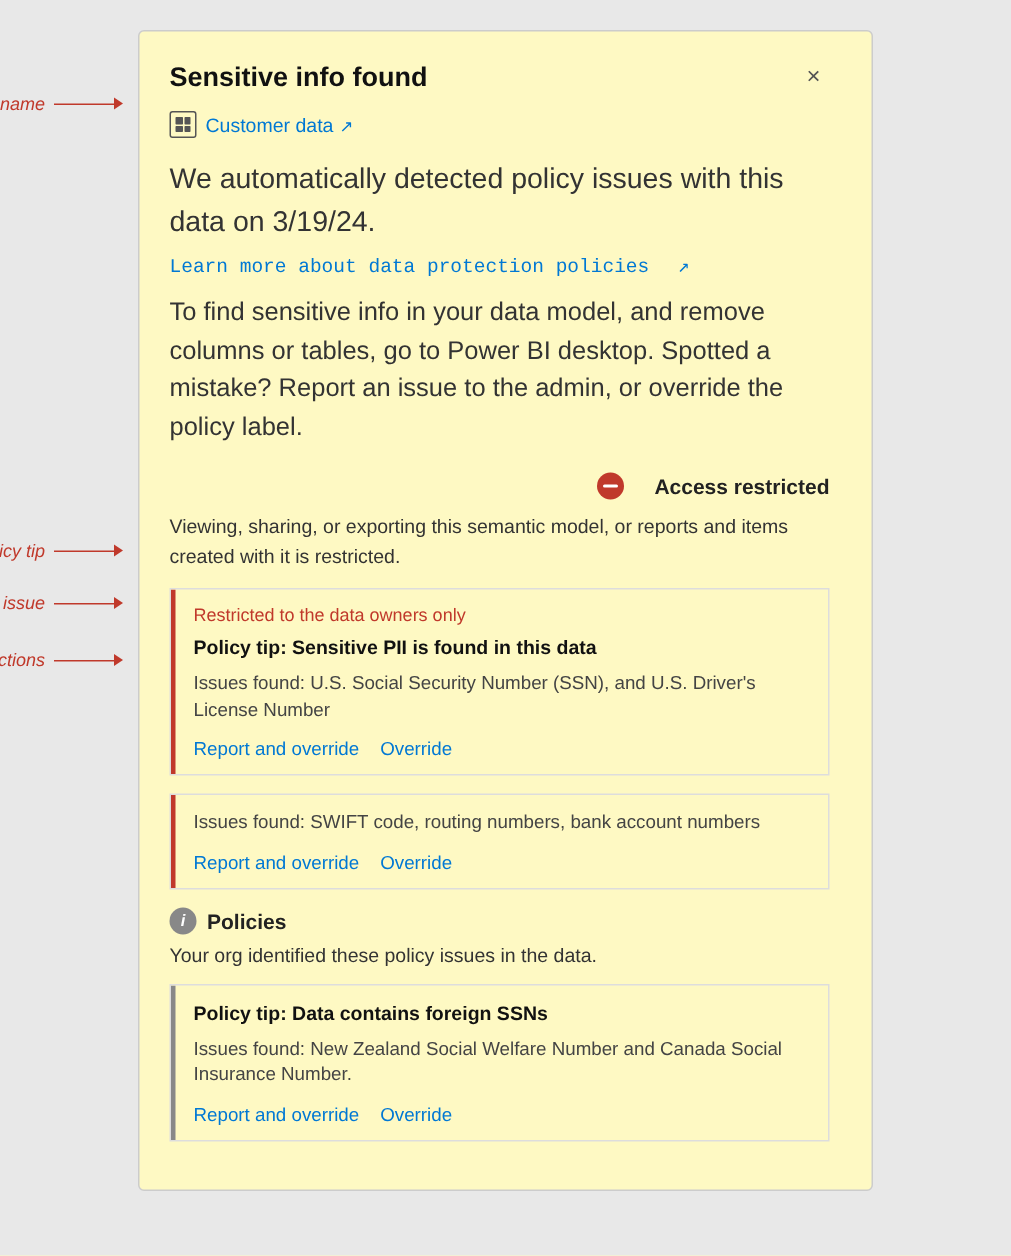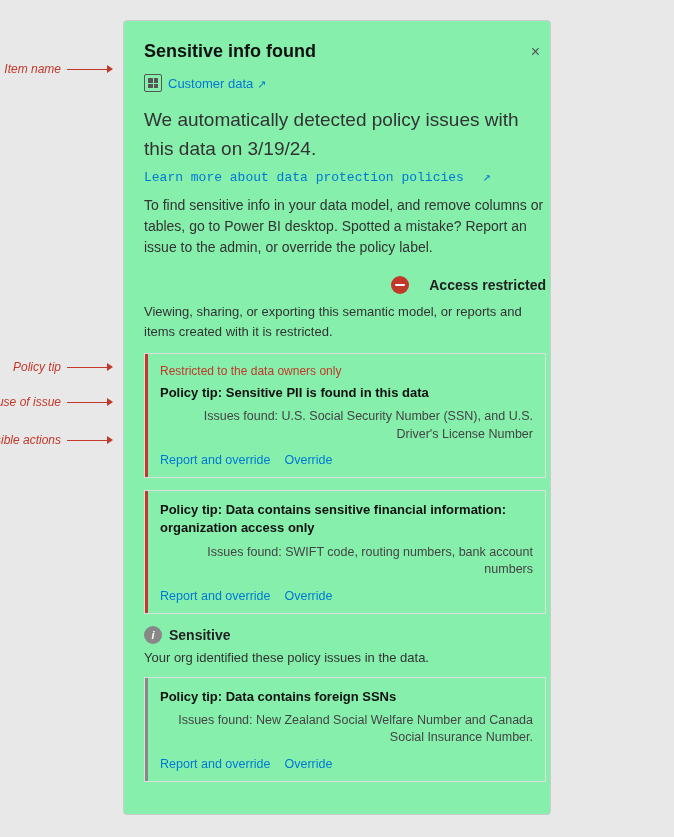--- a/index.html
+++ b/index.html
@@ -49,27 +49,27 @@
       width: 40px;
     }
     .arrowhead {
       width: 0;
       height: 0;
       border-top: 4px solid transparent;
       border-bottom: 4px solid transparent;
       border-left: 6px solid #c0392b;
     }
     .panel {
-      background: #86efac;
+      background: #fef9c3;
       border: 1px solid #ccc;
       border-radius: 4px;
-      width: 428px;
+      width: 490px;
       max-height: 810px;
       overflow-y: auto;
-      padding: 20px 4px 20px 20px;
+      padding: 20px 28px 20px 20px;
       position: relative;
     }
     .panel-header {
       display: flex;
       justify-content: space-between;
       align-items: center;
       margin-bottom: 12px;
     }
     .panel-title {
       font-size: 18px;
@@ -135,21 +135,21 @@
       color: #0078d4;
       text-decoration: none;
       font-size: 13px;
       display: inline-flex;
       align-items: flex-end;
       gap: 19px;
       font-family: Liberation Mono, monospace;
     }
     .description-block2 {
       color: #333;
-      font-size: 14px;
+      font-size: 17px;
       line-height: 1.5;
       margin-top: 10px;
       margin-bottom: 18px;
     }
     .section-header {
       display: flex;
       align-items: center;
       gap: 20px;
       margin-bottom: 8px;
       justify-content: flex-end;
@@ -202,21 +202,20 @@
       font-weight: 600;
       color: #111;
       margin-bottom: 6px;
       line-height: 1.4;
     }
     .policy-issues {
       font-size: 12.5px;
       color: #444;
       margin-bottom: 10px;
       line-height: 1.4;
-      text-align: right;
     }
     .policy-actions {
       display: flex;
       gap: 14px;
     }
     .action-link {
       color: #0078d4;
       font-size: 12.5px;
       text-decoration: none;
       cursor: pointer;
@@ -347,34 +346,33 @@
         <div class="policy-actions">
           <a class="action-link" href="#">Report and override</a>
           <a class="action-link" href="#">Override</a>
         </div>
       </div>
     </div>
 
     
     <div class="policy-card">
       <div class="policy-card-inner">
-        <p class="policy-tip-title">Policy tip: Data contains sensitive financial information: organization access only</p>
         <p class="policy-issues">Issues found: SWIFT code, routing numbers, bank account numbers</p>
         <div class="policy-actions">
           <a class="action-link" href="#">Report and override</a>
           <a class="action-link" href="#">Override</a>
         </div>
       </div>
     </div>
 
     
     <div class="policies-section">
       <div class="policies-header">
         <div class="info-icon">i</div>
-        <span class="policies-title">Sensitive</span>
+        <span class="policies-title">Policies</span>
       </div>
       <p class="policies-desc">Your org identified these policy issues in the data.</p>
 
       <div class="policy-card policy-card-grey">
         <div class="policy-card-inner">
           <p class="policy-tip-title">Policy tip: Data contains foreign SSNs</p>
           <p class="policy-issues">Issues found: New Zealand Social Welfare Number and Canada Social Insurance Number.</p>
           <div class="policy-actions">
             <a class="action-link" href="#">Report and override</a>
             <a class="action-link" href="#">Override</a>

